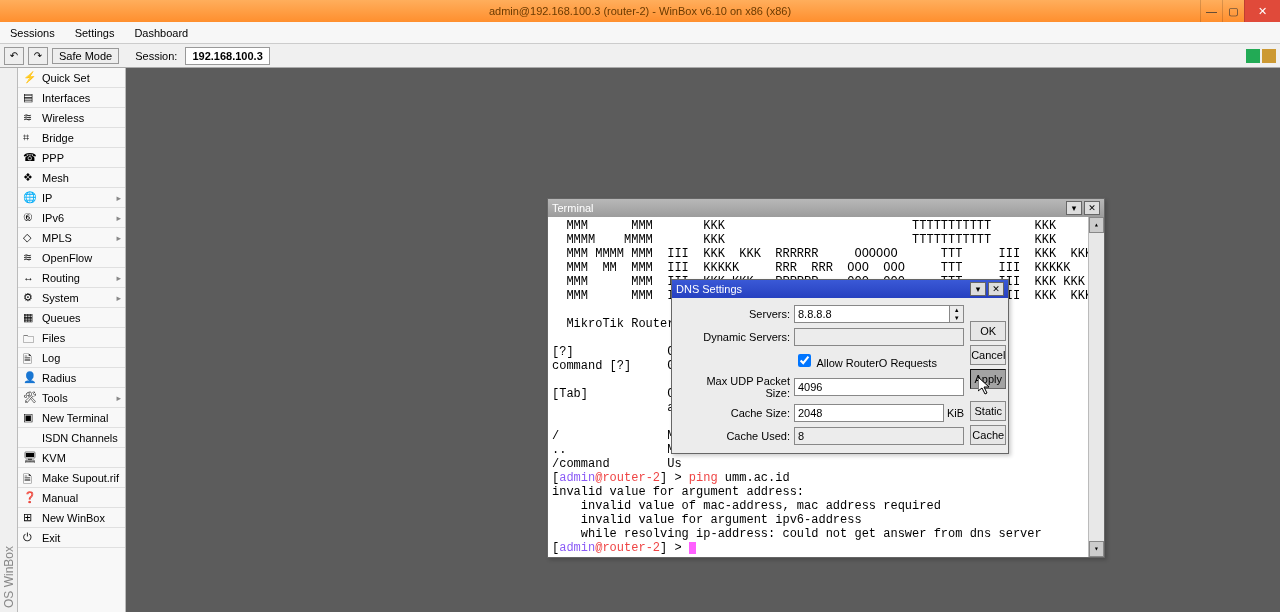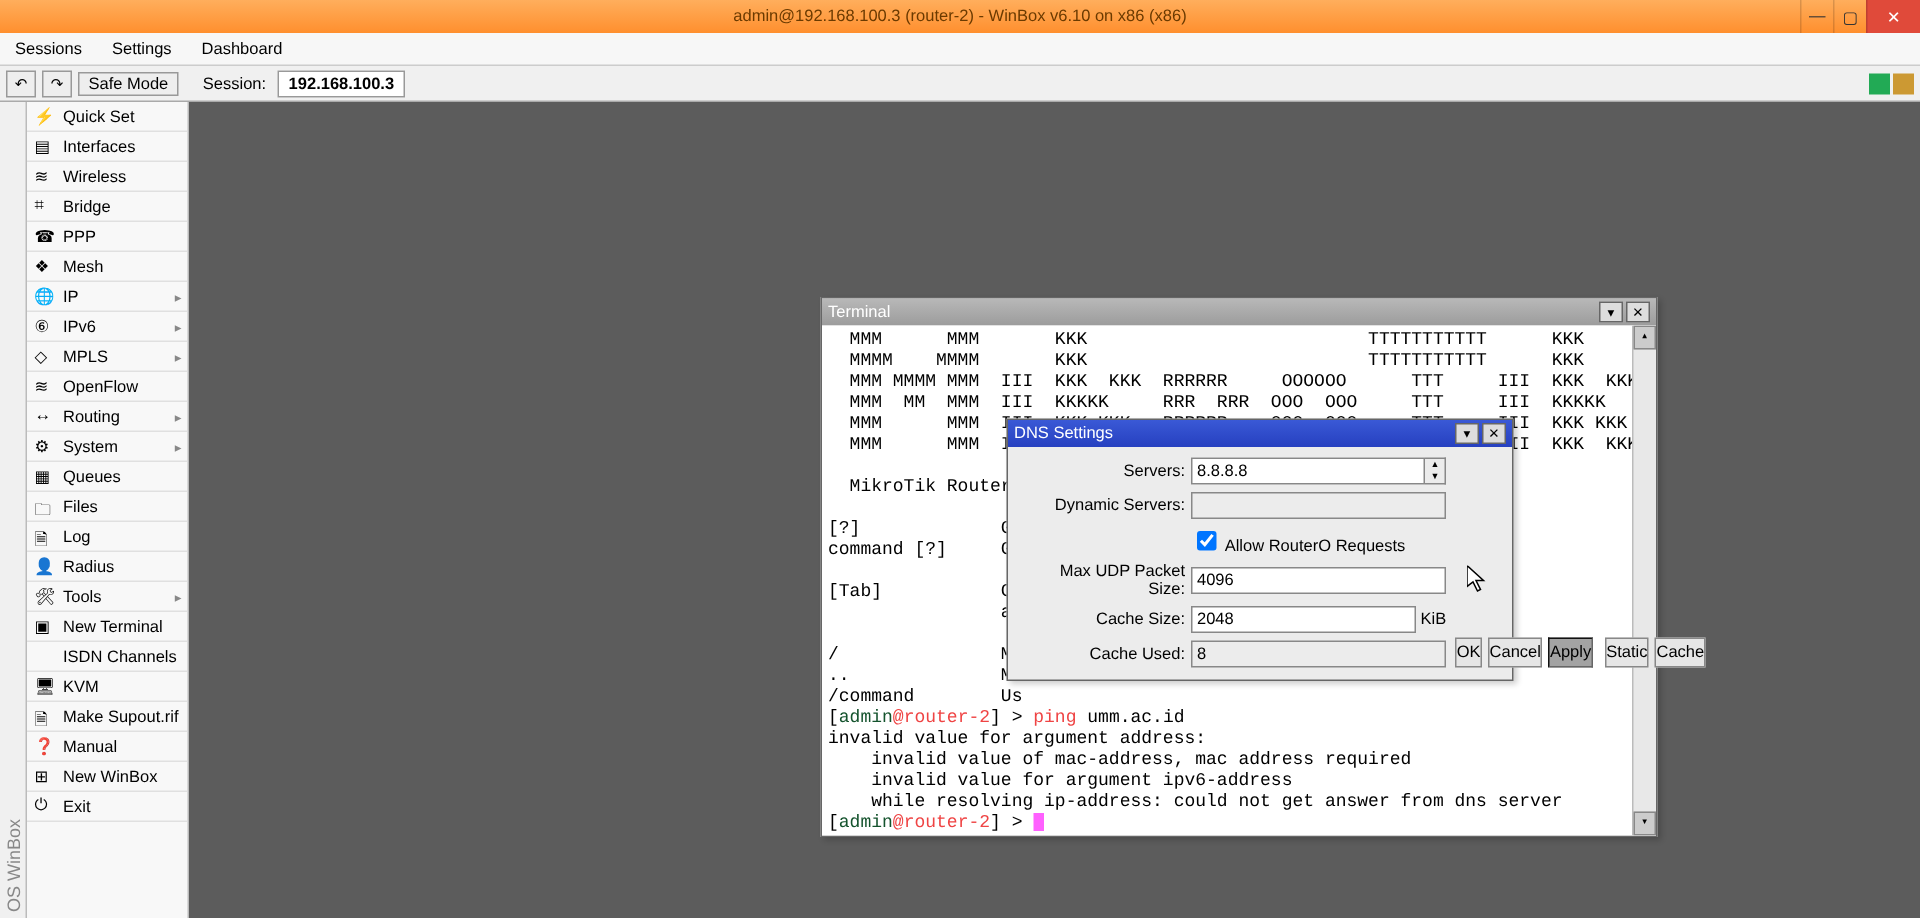--- a/index.html
+++ b/index.html
@@ -46,37 +46,37 @@
   .win-title .win-ctl { margin-left:auto; display:flex;}
   .win-ctl-btn { width:16px; height:14px; border:1px solid #666; background:#ddd; display:flex; align-items:center; justify-content:center; margin-left:2px; font-size:9px; color:#000; cursor:pointer;}
   
   
   .terminal { left: 421px; top: 130px; width: 558px; height: 360px; }
   .terminal-body { background:#fff; color:#000; font-family:"Courier New",monospace; font-size:12px; line-height:14px; padding:2px 4px; height: calc(100% - 18px); overflow:hidden; white-space:pre; position:relative;}
   .terminal-scroll { position:absolute; right:0; top:0; bottom:0; width:16px; background:#e8e8e8; border-left:1px solid #bbb; display:flex; flex-direction:column;}
   .scroll-btn { height:16px; border:1px solid #888; background:#ccc; display:flex; align-items:center; justify-content:center; font-size:8px; cursor:pointer;}
   .scroll-track { flex:1;}
   .term-blue { color:#ef4444; }
-  .term-red { color:#14532d; }
+  .term-red { color:#8b5cf6; }
   .cursor { display:inline-block; width:7px; height:12px; background:#ff60ff; vertical-align:middle;}
   
   
   .dns { left: 545px; top: 211px; width: 338px; height: 175px; z-index:10; }
   .dns .win-title { background: linear-gradient(#3a59d6,#2640c0);}
   .dns-body { padding: 8px; display:flex; gap:6px; height:calc(100% - 18px);align-items:flex-end;}
   .dns-form { flex:1; display:flex; flex-direction:column; gap:5px;}
   .dns-row { display:flex; align-items:center; gap:4px;}
   .dns-label { width: 110px; text-align:right; }
   .dns-input-wrap { flex:1; display:flex; align-items:center; position:relative;}
   .dns-input { flex:1; height:18px; border:1px solid #888; background:#fff; padding:0 3px; font-size:11px;}
   .dns-input.ro { background:#ececec;}
   .spinner { width:14px; height:18px; border:1px solid #888; border-left:none; display:flex; flex-direction:column;}
   .spinner div{flex:1; font-size:6px; display:flex; align-items:center; justify-content:center; cursor:pointer;}
   .dns-checkbox { margin-left: 114px;}
-  .dns-buttons { width: 58px; display:flex; flex-direction:row; gap:4px;}
+  .dns-buttons { width: 58px; display:flex; flex-direction:column; gap:4px;}
   .dns-btn { height:20px; border:1px solid #888; background:#e6e6e6; display:flex; align-items:center; justify-content:center; cursor:pointer;}
   .dns-btn.pressed { border:1px inset #666; background:#a3a3a3;}
   .mouse-cursor { position:absolute; left: 852px; top: 309px; z-index:50; pointer-events:none;}
   .kbunit{ margin-left:3px;}
 </style>
 </head>
 <body>
 
 <div class="title-bar">
   <span class="title-text">admin@192.168.100.3 (router-2) - WinBox v6.10 on x86 (x86)</span>

